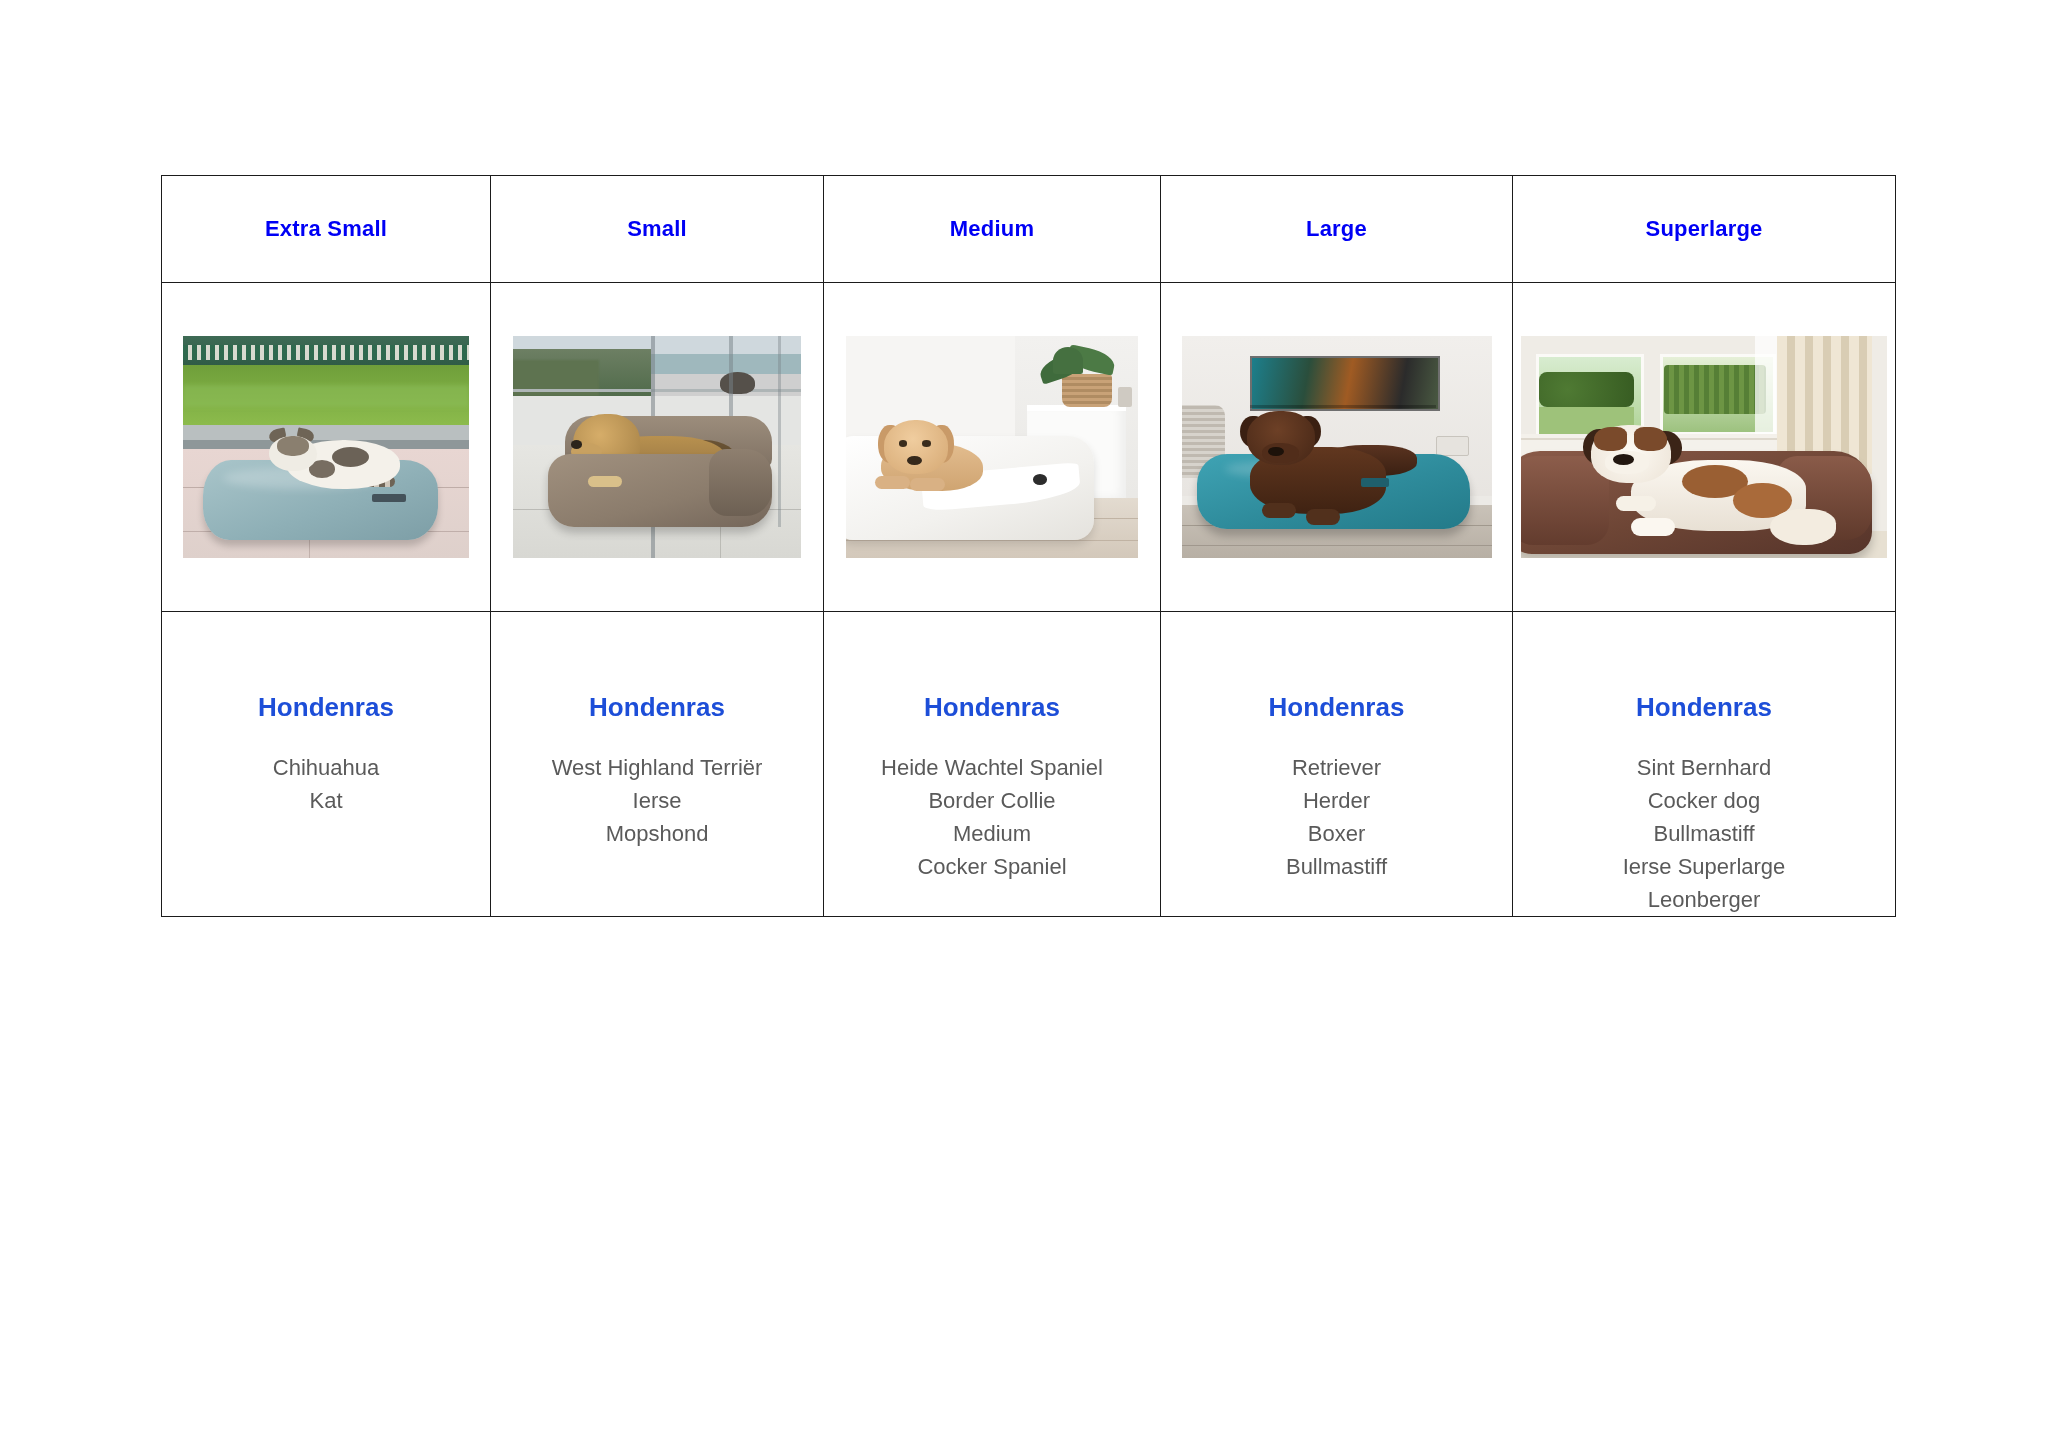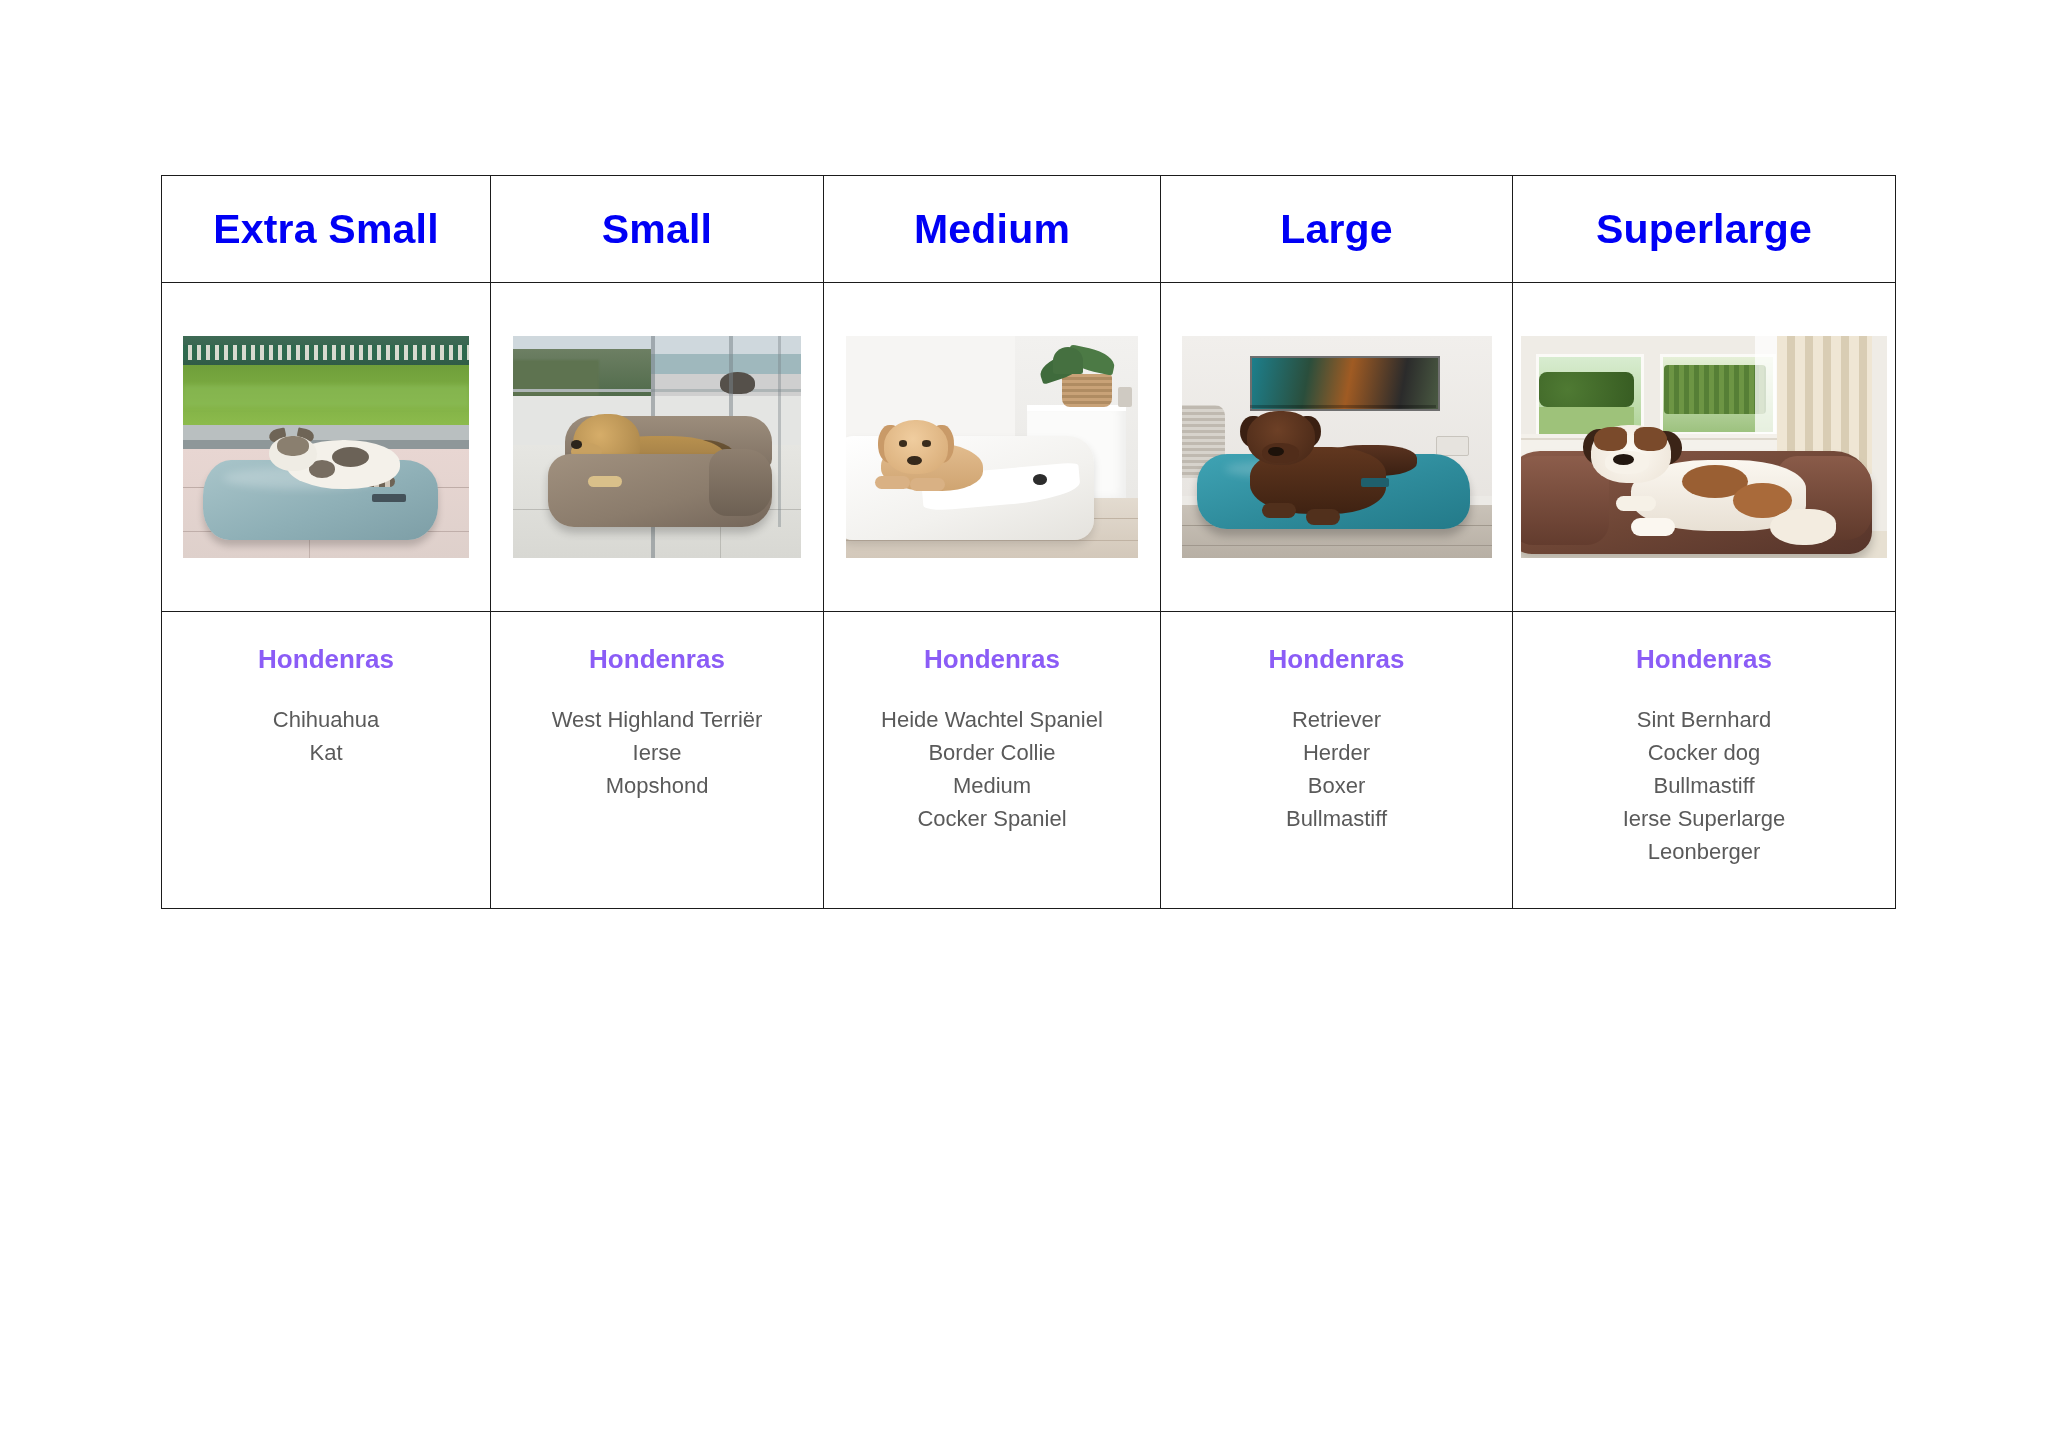--- a/index.html
+++ b/index.html
@@ -43,43 +43,44 @@
   .col-w2 { width: 336px; }
   .col-w3 { width: 351px; }
   .col-w4 { width: 382px; margin-left: 40px; }
 
   .row-header td { height: 106px; }
   .row-photo td  { height: 328px; }
   .row-dims td   { height: 101px; }
   .row-breeds td { height: 296px; vertical-align: top; }
 
   .hdr-label {
-    font-size: 41px;
+    font-size: 22px;
     font-weight: bold;
     color: #0000f5;
     letter-spacing: .2px;
     line-height: 1;
   }
 
   .dims-label {
     font-size: 26px;
     font-weight: bold;
     color: #4a4a4a;
     line-height: 1;
   }
 
   .breed-block {
     padding-top: 34px;
   }
   .breed-title {
     font-size: 26px;
     font-weight: bold;
-    color: #8b5cf6;
+    color: #1d4ed8;
     margin-bottom: 31px;
     line-height: 1;
+    margin-top: 48px;
   }
   .breed-list {
     font-size: 22px;
     color: #5a5a5a;
     line-height: 33px;
   }
   .breed-list div { white-space: nowrap; }
 
   
   .photo-wrap {

